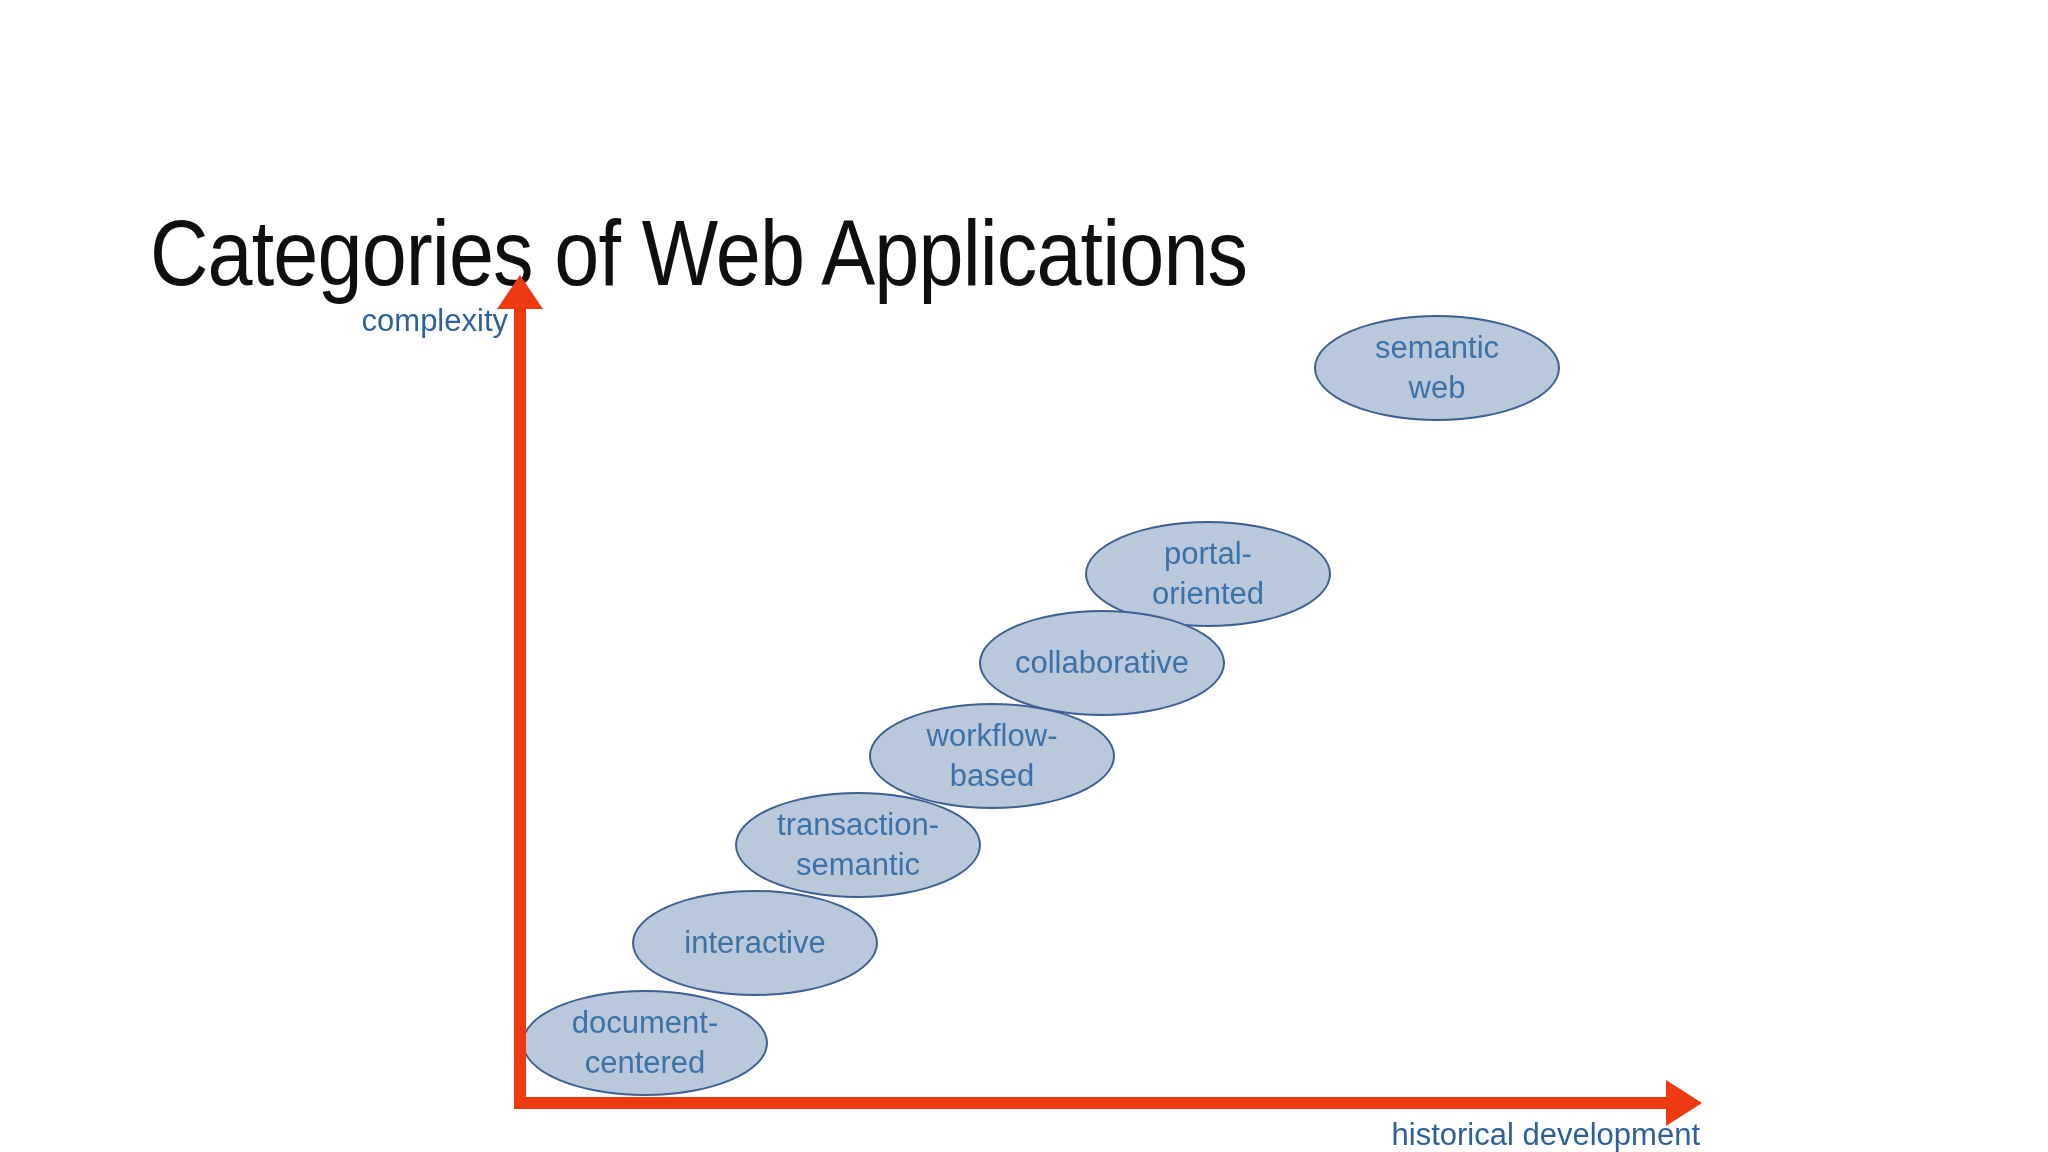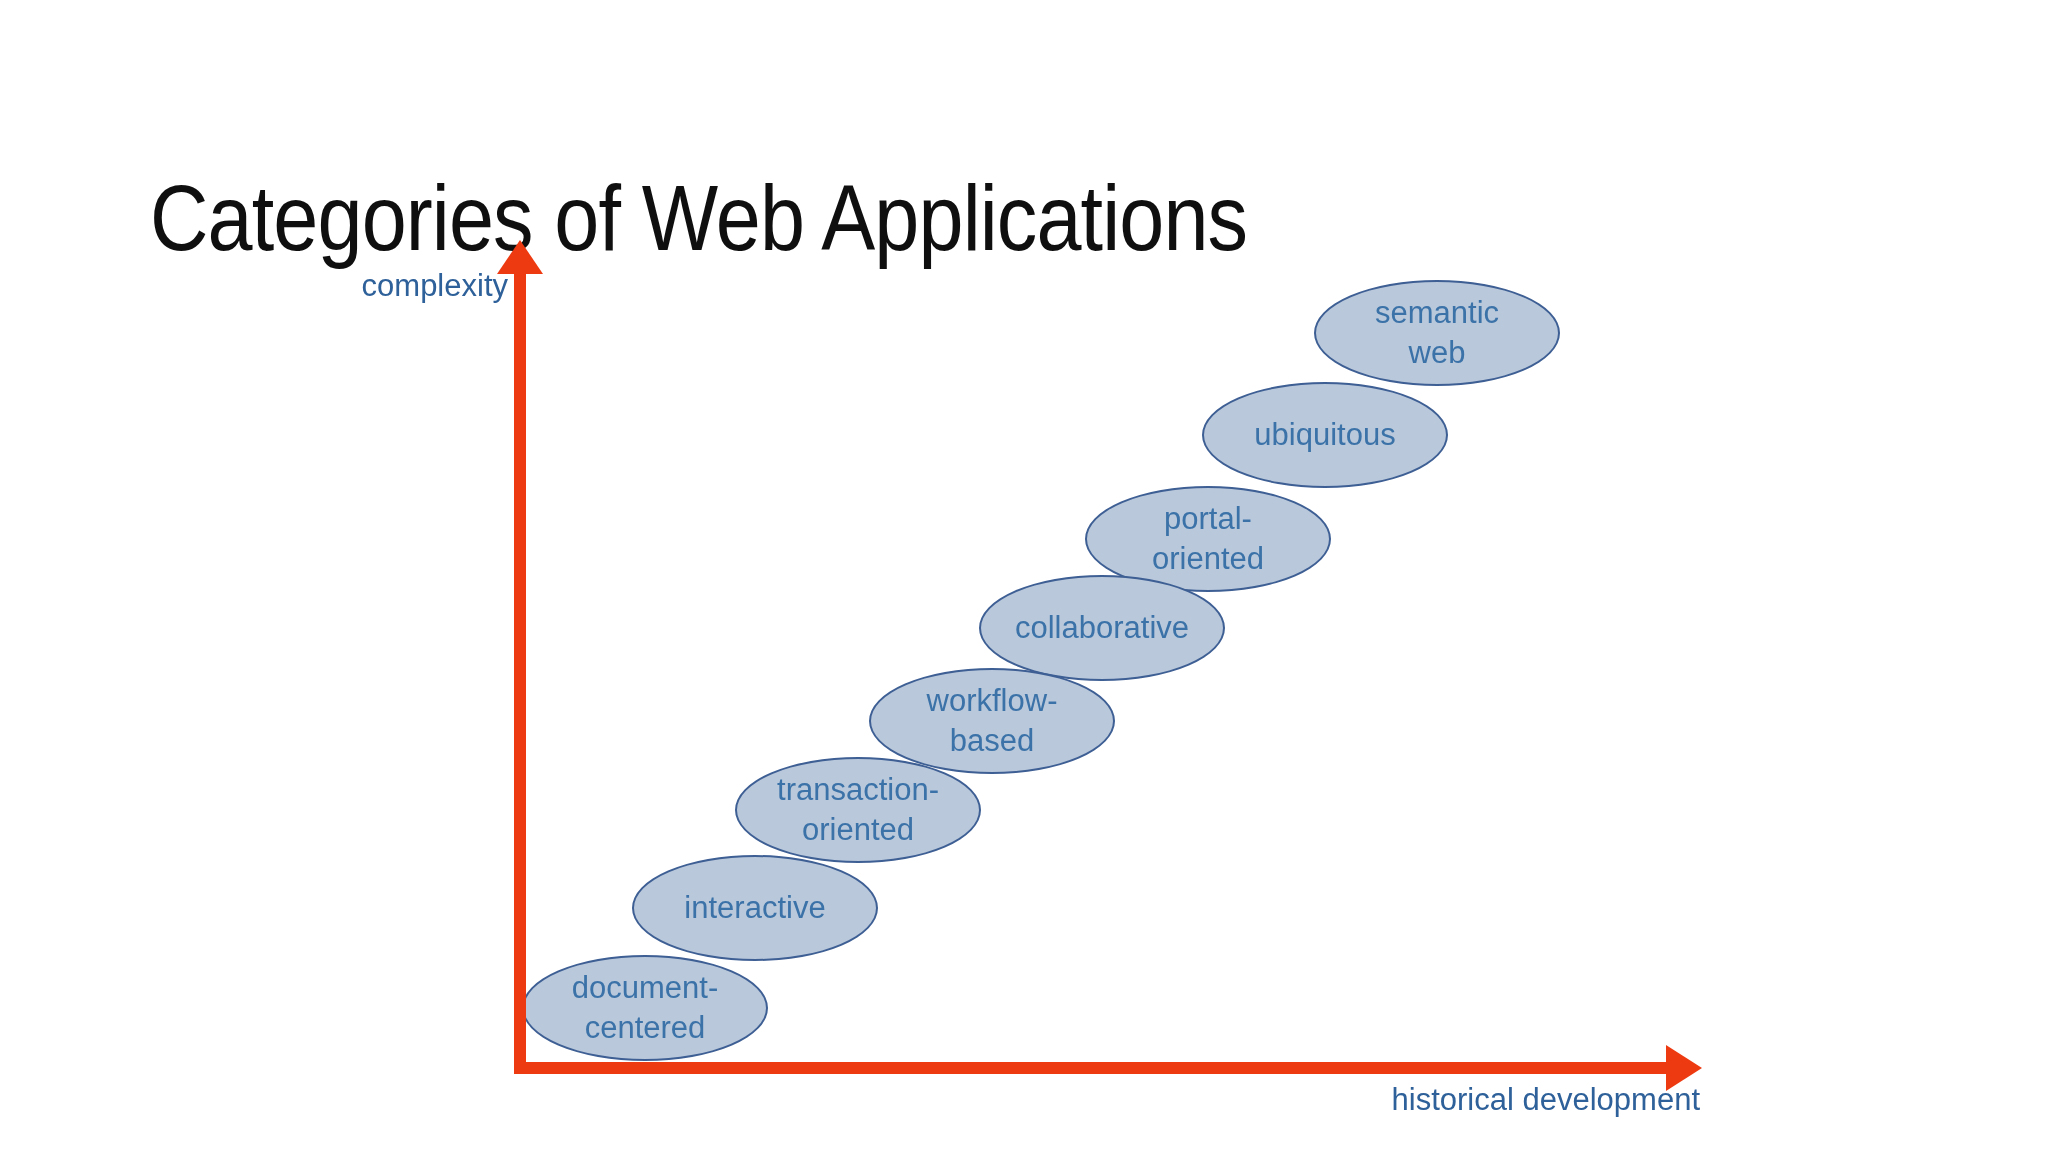--- a/index.html
+++ b/index.html
@@ -10,21 +10,21 @@
     --ellipse-text:#3b72a8;
   }
   html,body{margin:0;padding:0;}
   body{
     width:2048px;height:1152px;
     background:#ffffff;
     font-family:"Liberation Sans", sans-serif;
     overflow:hidden;
     position:relative;
   }
-  .slide{position:absolute;inset:0;}
+  .slide{position:absolute;inset:0;margin-top:35px;}
   .title{
     position:absolute;left:150px;top:104px;
     font-size:92px;font-weight:300;color:#0f0f0f;
     letter-spacing:-1px;white-space:nowrap;
     transform:scaleX(0.88);transform-origin:left center;
   }
   .axis-line-v{
     position:absolute;left:514px;top:268px;width:12px;height:806px;
     background:var(--red);z-index:20;
   }
@@ -82,23 +82,22 @@
   <div class="axis-line-h"></div>
   <div class="axis-arrow-h"></div>
 
   <div class="y-axis-label">complexity</div>
   <div class="x-axis-label">historical development</div>
 
   <div class="ellipse e2">interactive</div>
   <div class="ellipse e1">document-
 centered</div>
   <div class="ellipse e3">transaction-
-oriented</div>
+semantic</div>
   <div class="ellipse e5">collaborative</div>
   <div class="ellipse e4">workflow-
 based</div>
   <div class="ellipse e6">portal-
 oriented</div>
-  <div class="ellipse e7">ubiquitous</div>
   <div class="ellipse e8">semantic
 web</div>
 
 </div>
 
 </body></html>

